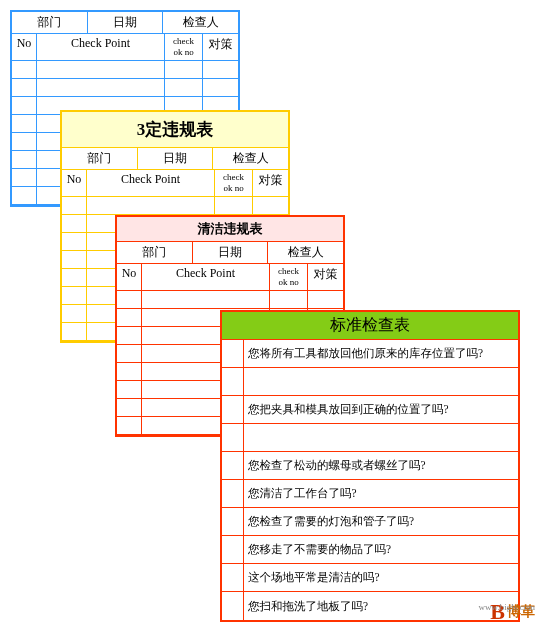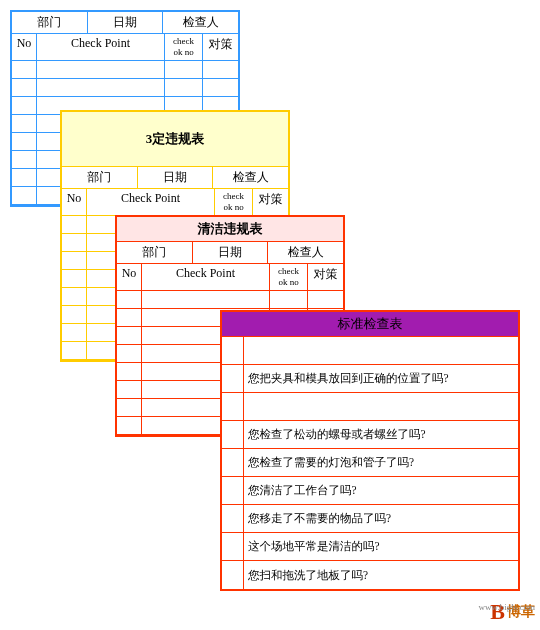--- a/index.html
+++ b/index.html
@@ -79,22 +79,22 @@
     .card-yellow {
       border-color: #ffcc00;
       left: 60px;
       top: 110px;
       width: 230px;
     }
     .card-yellow .header {
       background: #ffffcc;
       border-bottom: 1px solid #ffcc00;
       text-align: center;
-      padding: 18px 0;
-      font-size: 13px;
+      padding: 6px 0;
+      font-size: 17px;
       font-weight: bold;
     }
     .card-yellow .subheader {
       display: flex;
       border-bottom: 1px solid #ffcc00;
     }
     .card-yellow .subheader div {
       flex: 1;
       text-align: center;
       border-right: 1px solid #ffcc00;
@@ -190,23 +190,23 @@
     
     .card-checklist {
       border-color: #ff3300;
       left: 220px;
       top: 310px;
       width: 300px;
     }
     .card-checklist .header {
       text-align: center;
       padding: 3px 0;
-      font-size: 13px;
+      font-size: 16px;
       border-bottom: 1px solid #ff3300;
-      background: #a21caf;
+      background: #84cc16;
     }
     .card-checklist .check-row {
       display: flex;
       border-bottom: 1px solid #ff3300;
       height: 28px;
       align-items: center;
     }
     .card-checklist .check-row .check-box {
       width: 22px;
       min-width: 22px;
@@ -451,39 +451,43 @@
         <div class="cell col-check"></div>
         <div class="cell col-dc"></div>
       </div>
   </div>
 </div>
 
 <div class="card card-checklist">
   <div class="header">标准检查表</div>
   <div class="check-row">
     <div class="check-box"></div>
+    <div class="check-text">您将所有工具都放回他们原来的库存位置了吗?</div>
+  </div>
+  <div class="check-row">
+    <div class="check-box"></div>
   </div>
   <div class="check-row">
     <div class="check-box"></div>
     <div class="check-text">您把夹具和模具放回到正确的位置了吗?</div>
   </div>
   <div class="check-row">
     <div class="check-box"></div>
   </div>
   <div class="check-row">
     <div class="check-box"></div>
     <div class="check-text">您检查了松动的螺母或者螺丝了吗?</div>
   </div>
   <div class="check-row">
     <div class="check-box"></div>
+    <div class="check-text">您清洁了工作台了吗?</div>
+  </div>
+  <div class="check-row">
+    <div class="check-box"></div>
     <div class="check-text">您检查了需要的灯泡和管子了吗?</div>
-  </div>
-  <div class="check-row">
-    <div class="check-box"></div>
-    <div class="check-text">您清洁了工作台了吗?</div>
   </div>
   <div class="check-row">
     <div class="check-box"></div>
     <div class="check-text">您移走了不需要的物品了吗?</div>
   </div>
   <div class="check-row">
     <div class="check-box"></div>
     <div class="check-text">这个场地平常是清洁的吗?</div>
   </div>
   <div class="check-row">

